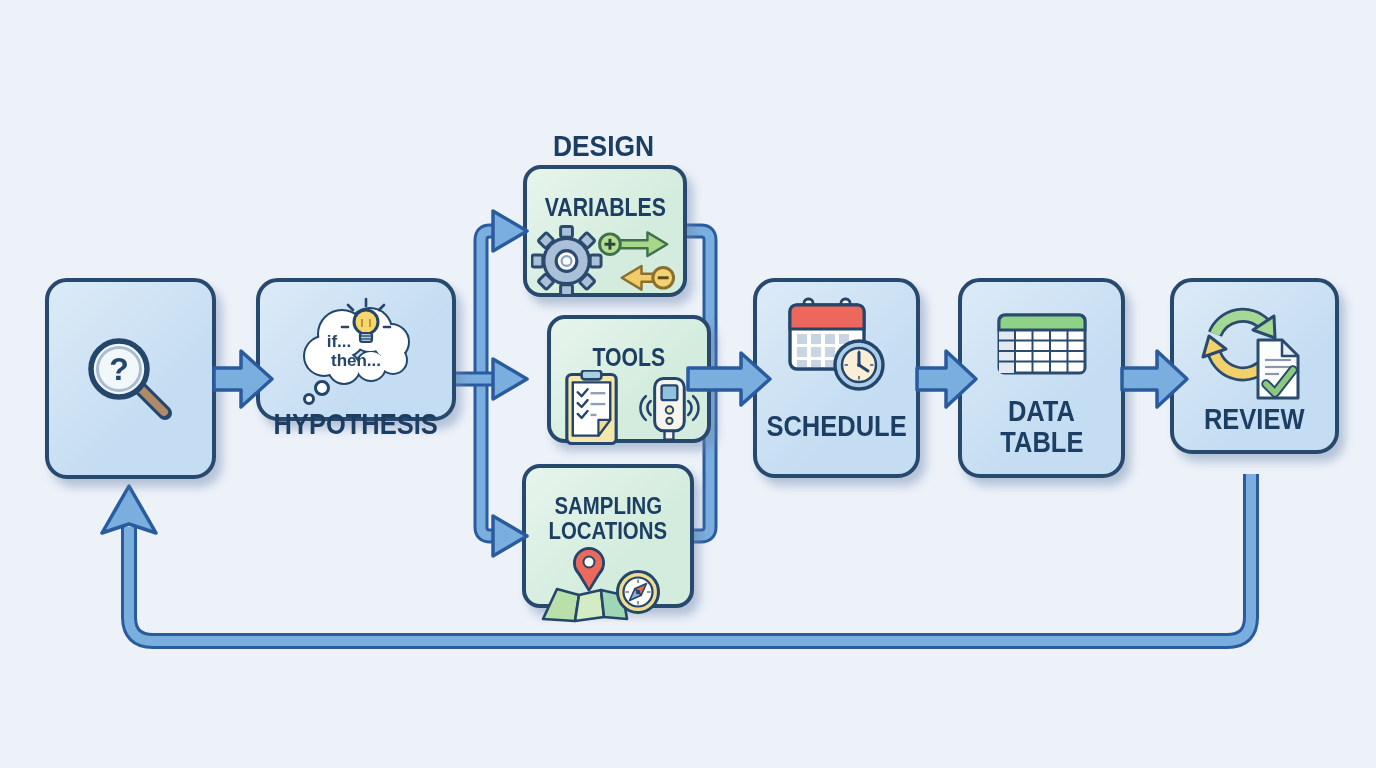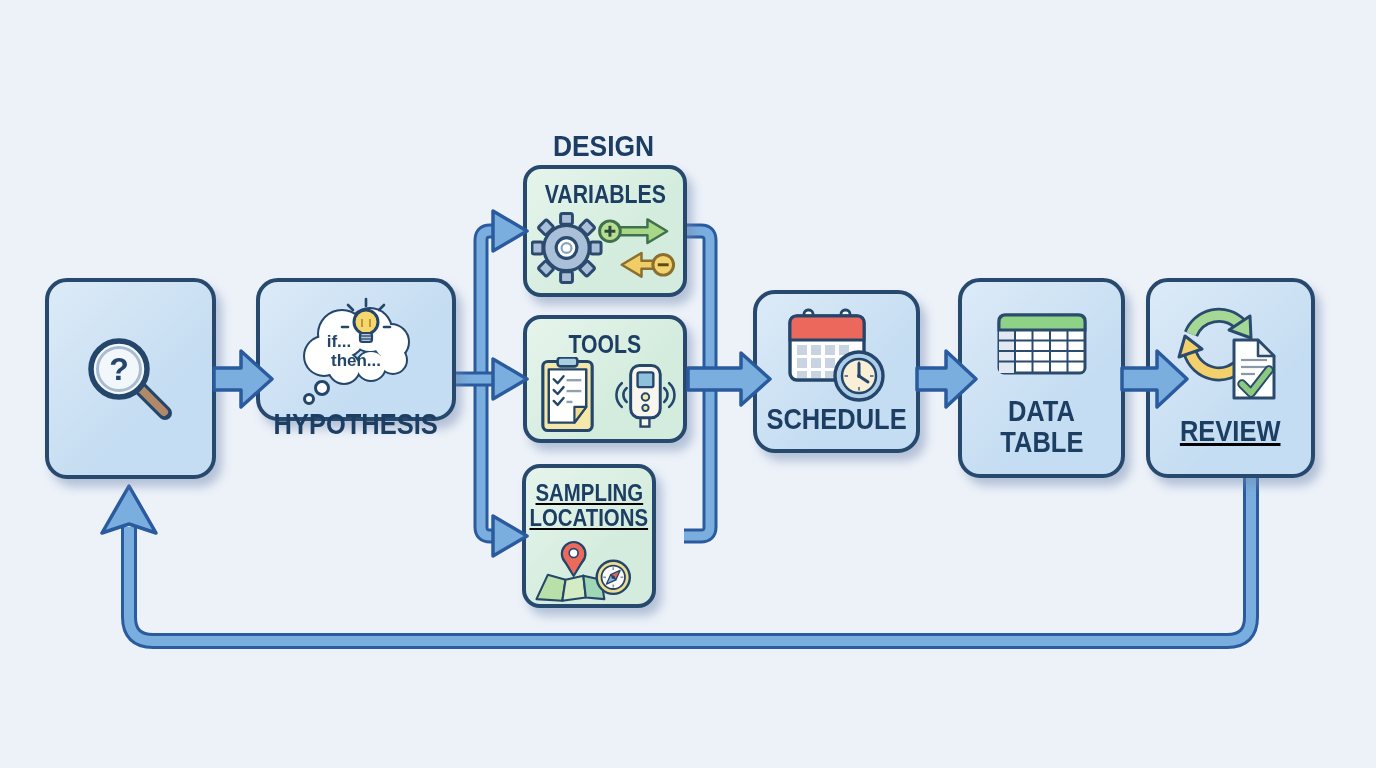--- a/index.html
+++ b/index.html
@@ -28,21 +28,21 @@
   .node-blue{
     background-color:var(--node_blue_fill,#c5ddf2);
     background-image:linear-gradient(135deg,rgba(255,255,255,.40),rgba(255,255,255,0) 65%);
     border-radius:22px;
     padding:14px 4px 14px;
   }
   .node-green{
     background-color:var(--node_green_fill,#d3ecdd);
     background-image:linear-gradient(135deg,rgba(255,255,255,.45),rgba(255,255,255,0) 65%);
     border-radius:18px;
-    padding:12px 4px 8px;
+    padding:25px 4px 8px;
   }
   .icon-area{flex:1;display:flex;align-items:center;justify-content:center;width:100%;}
   .label-area{display:flex;flex-direction:column;align-items:center;justify-content:center;width:100%;}
   .node-blue .label-area{height:68px;}
   .node-green .label-area{order:-1;}
   .label{
     display:inline-block;
     font-weight:700;
     color:var(--label_color,#1d3e63);
     letter-spacing:0px;
@@ -58,25 +58,25 @@
   #design-title{
     position:absolute;left:504px;top:114px;width:200px;
     text-align:center;z-index:10;margin-top:16px;
   }
   #design-title .label{font-size:30px;transform:scaleX(.88);}
 
   
   #node-question {left:45px; top:278px; width:171px; height:201px;}
   #node-hypothesis{left:256px;top:278px; width:200px; height:143px;}
   #node-variables{left:523px;top:165px; width:164px; height:132px;}
-  #node-tools    {left:523px;top:315px; width:164px; height:128px;}
-  #node-sampling {left:522px;top:464px; width:134px; height:144px;text-decoration:underline;}
-  #node-schedule {left:753px;top:278px; width:167px; height:163px;margin-top:12px;}
+  #node-tools    {left:547px;top:315px; width:164px; height:128px;}
+  #node-sampling {left:522px;top:464px; width:172px; height:144px;}
+  #node-schedule {left:753px;top:278px; width:167px; height:200px;}
   #node-datatable{left:958px;top:278px; width:167px; height:200px;align-items:flex-end;}
-  #node-review   {left:1146px;top:278px;width:169px; height:200px;text-decoration:underline;}
+  #node-review   {left:1170px;top:278px;width:169px; height:176px;}
 
   .tube-outer{fill:none;stroke:var(--arrow_outline,#2a5b9e);}
   .tube-inner{fill:none;stroke:var(--arrow_fill,#74a9dc);}
   .arrowpoly{fill:var(--arrow_fill,#7aaede);stroke:var(--arrow_outline,#2a5b9e);stroke-width:3.5;stroke-linejoin:round;}
 </style>
 </head>
 <body>
 
 <div id="canvas">
 

